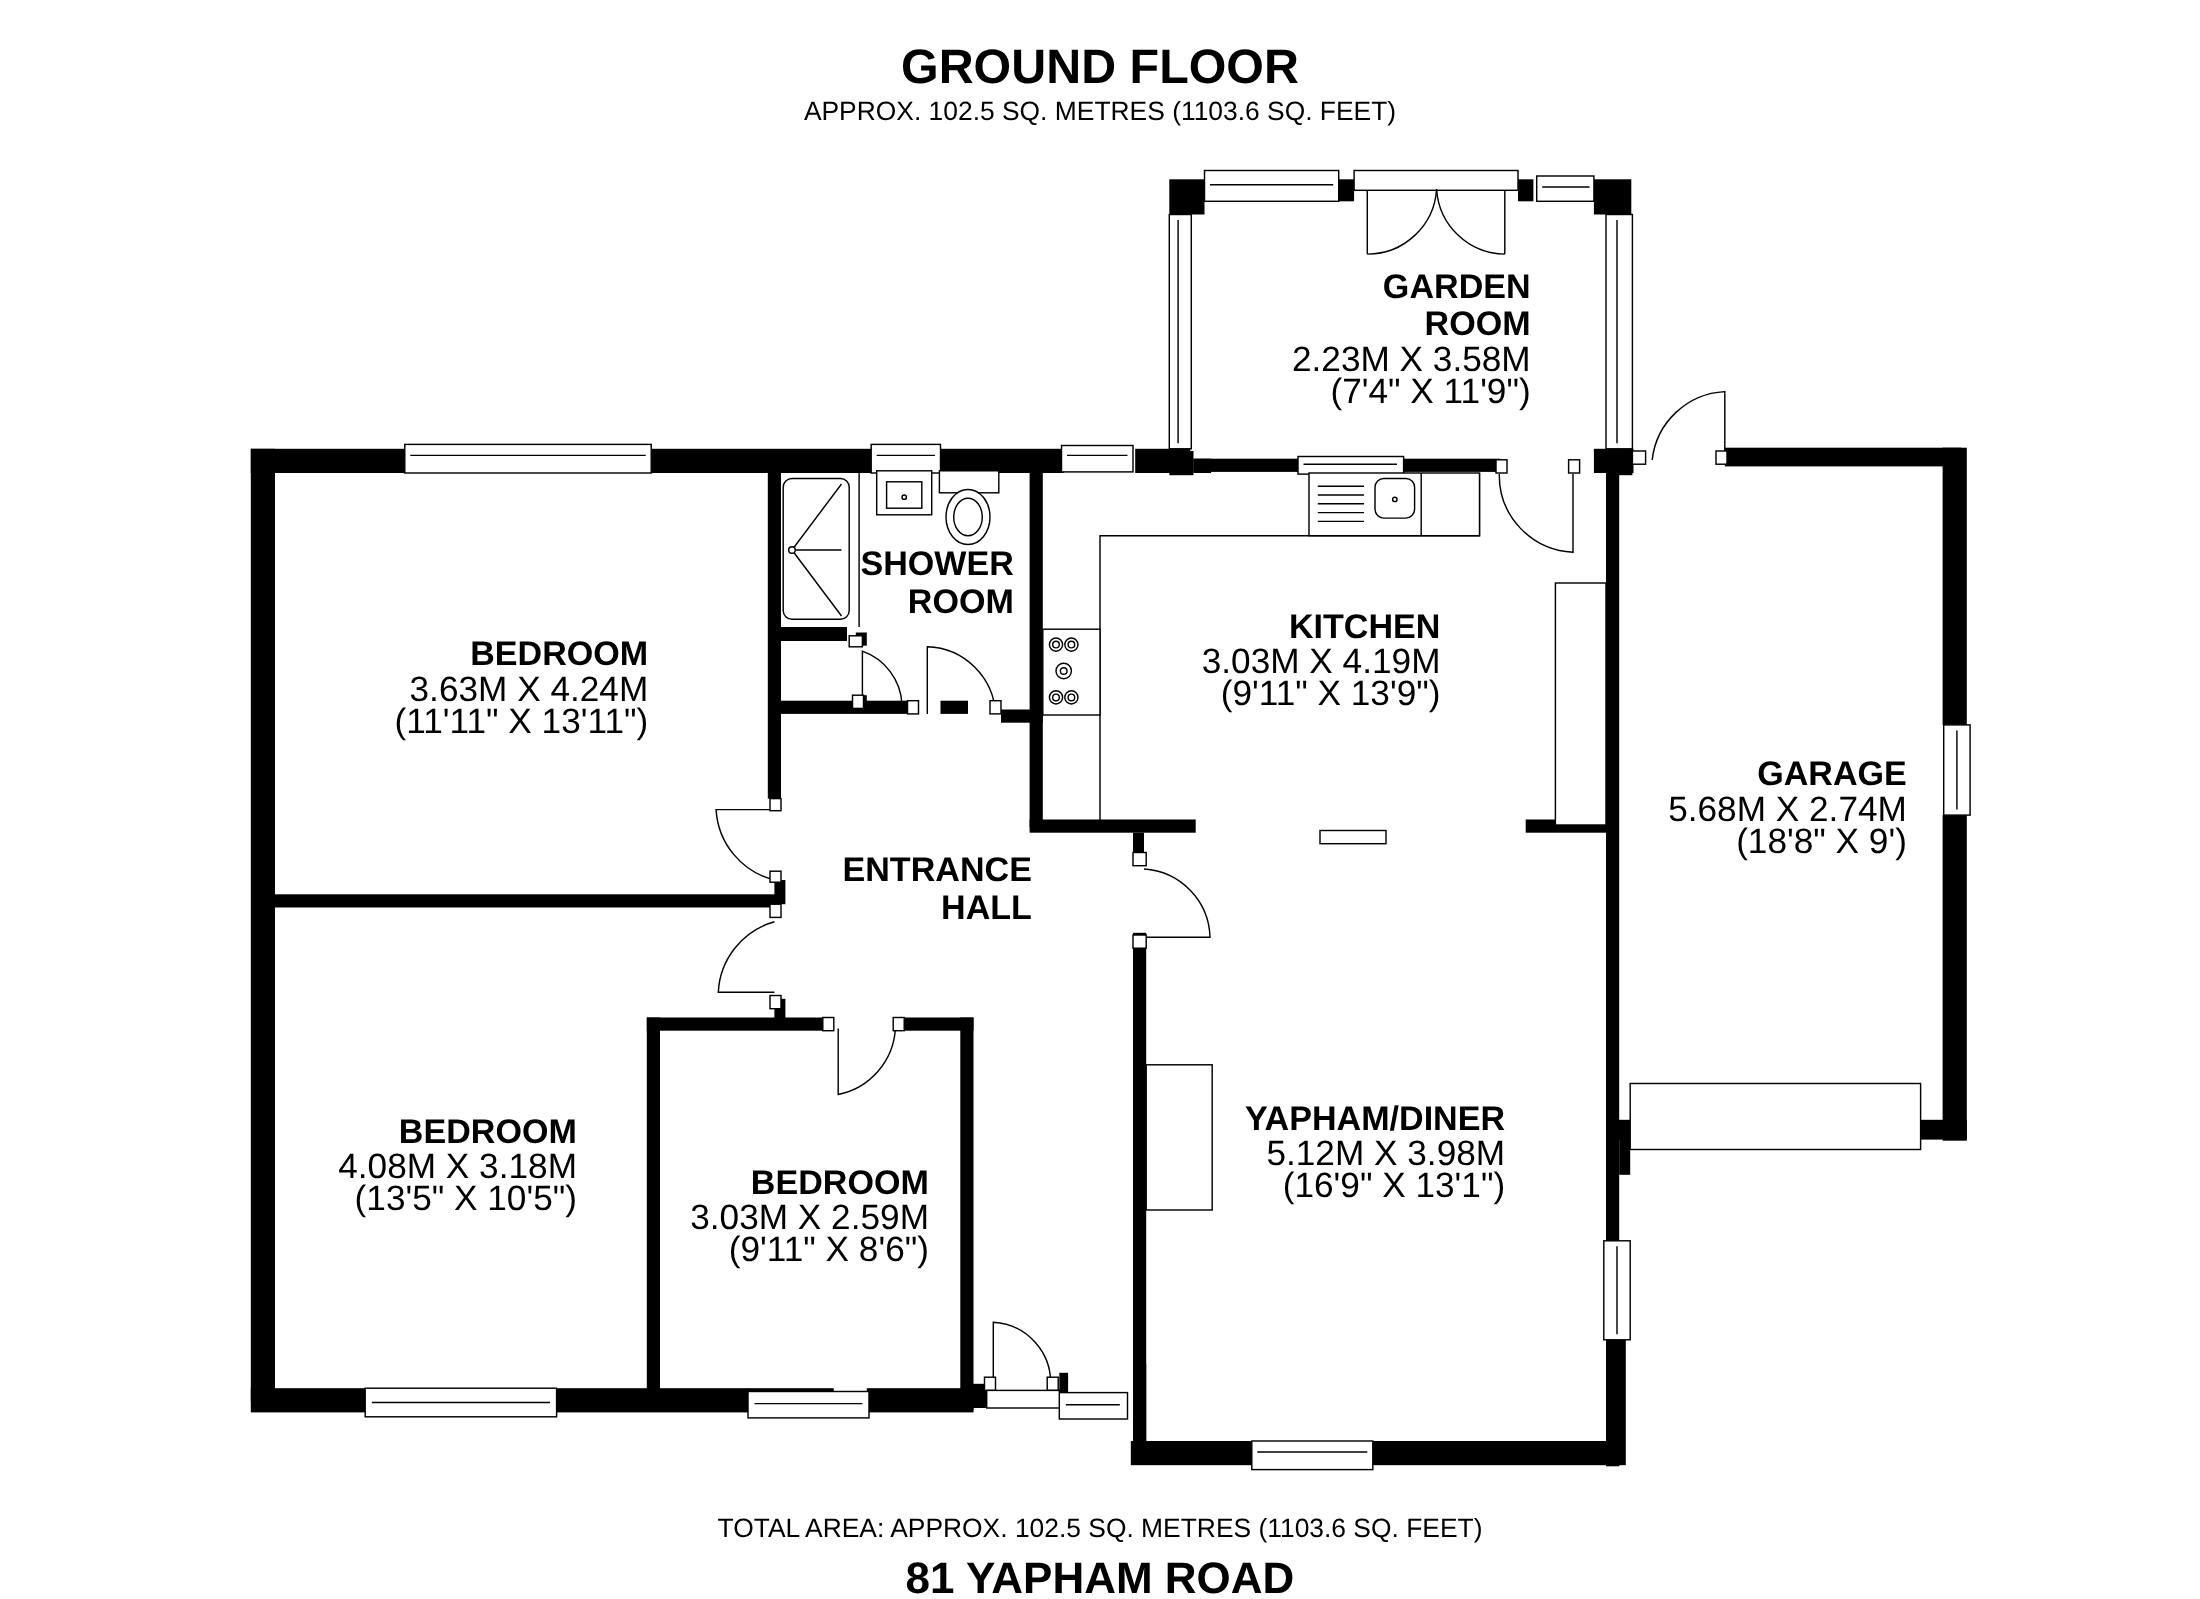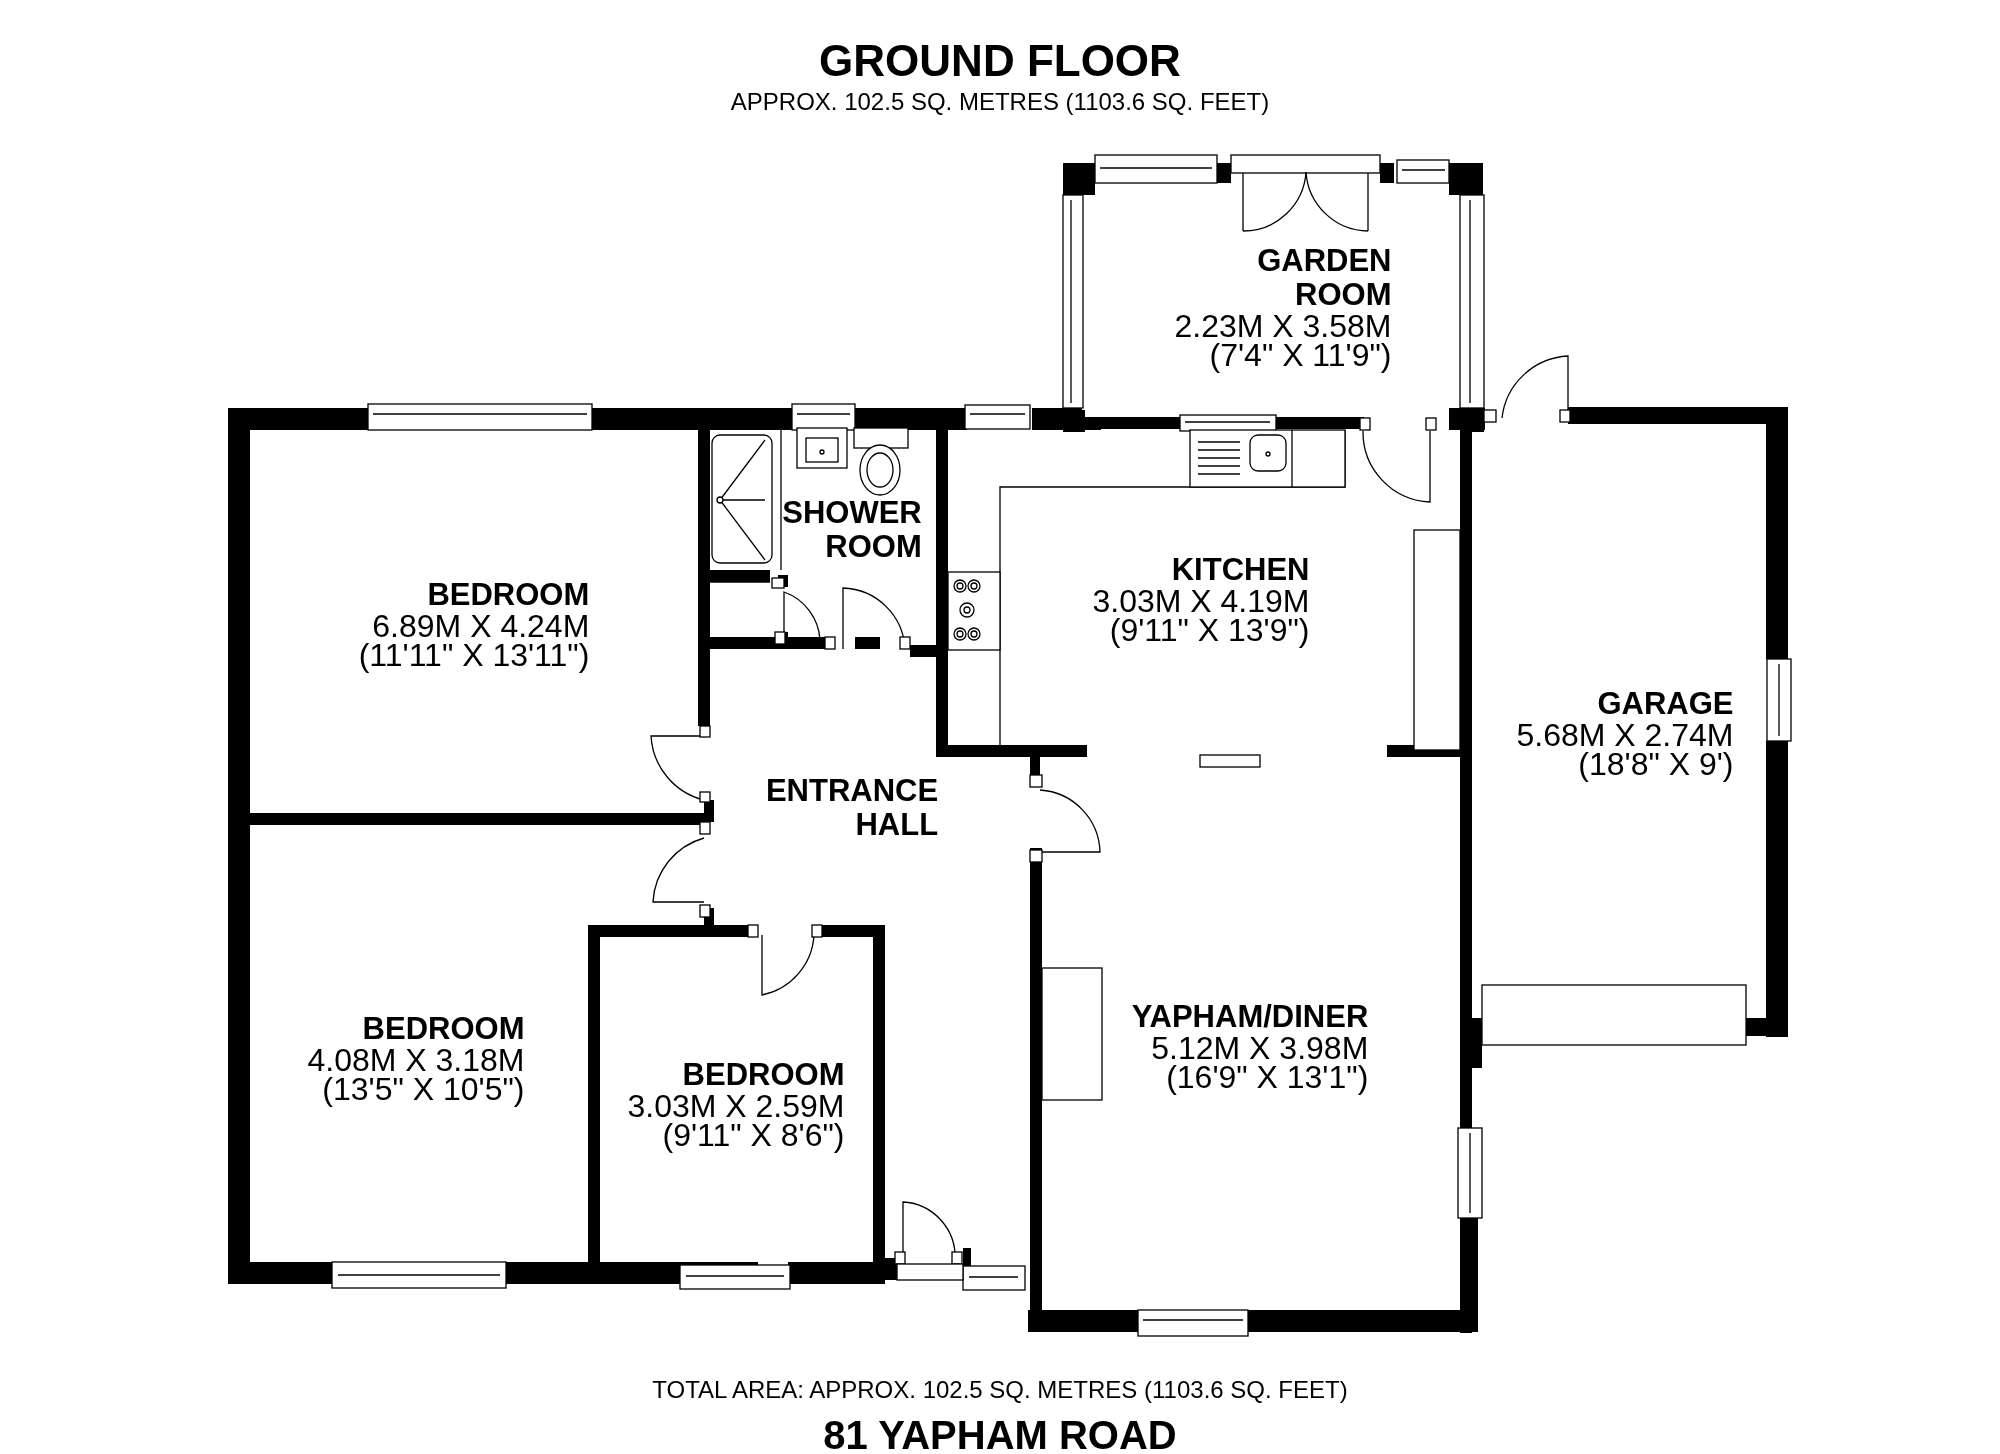--- a/index.html
+++ b/index.html
@@ -234,21 +234,21 @@
   <span class="dm">(7'4" X 11'9")</span>
 </div>
 
 <div class="room" style="left:852px;top:496px;">
   <span class="nm">SHOWER</span>
   <span class="nm">ROOM</span>
 </div>
 
 <div class="room" style="left:474px;top:578px;">
   <span class="nm">BEDROOM</span>
-  <span class="dm">6.89M X 4.24M</span>
+  <span class="dm">3.63M X 4.24M</span>
   <span class="dm">(11'11" X 13'11")</span>
 </div>
 
 <div class="room" style="left:1201px;top:553px;">
   <span class="nm">KITCHEN</span>
   <span class="dm">3.03M X 4.19M</span>
   <span class="dm">(9'11" X 13'9")</span>
 </div>
 
 <div class="room" style="left:1625px;top:687px;">

